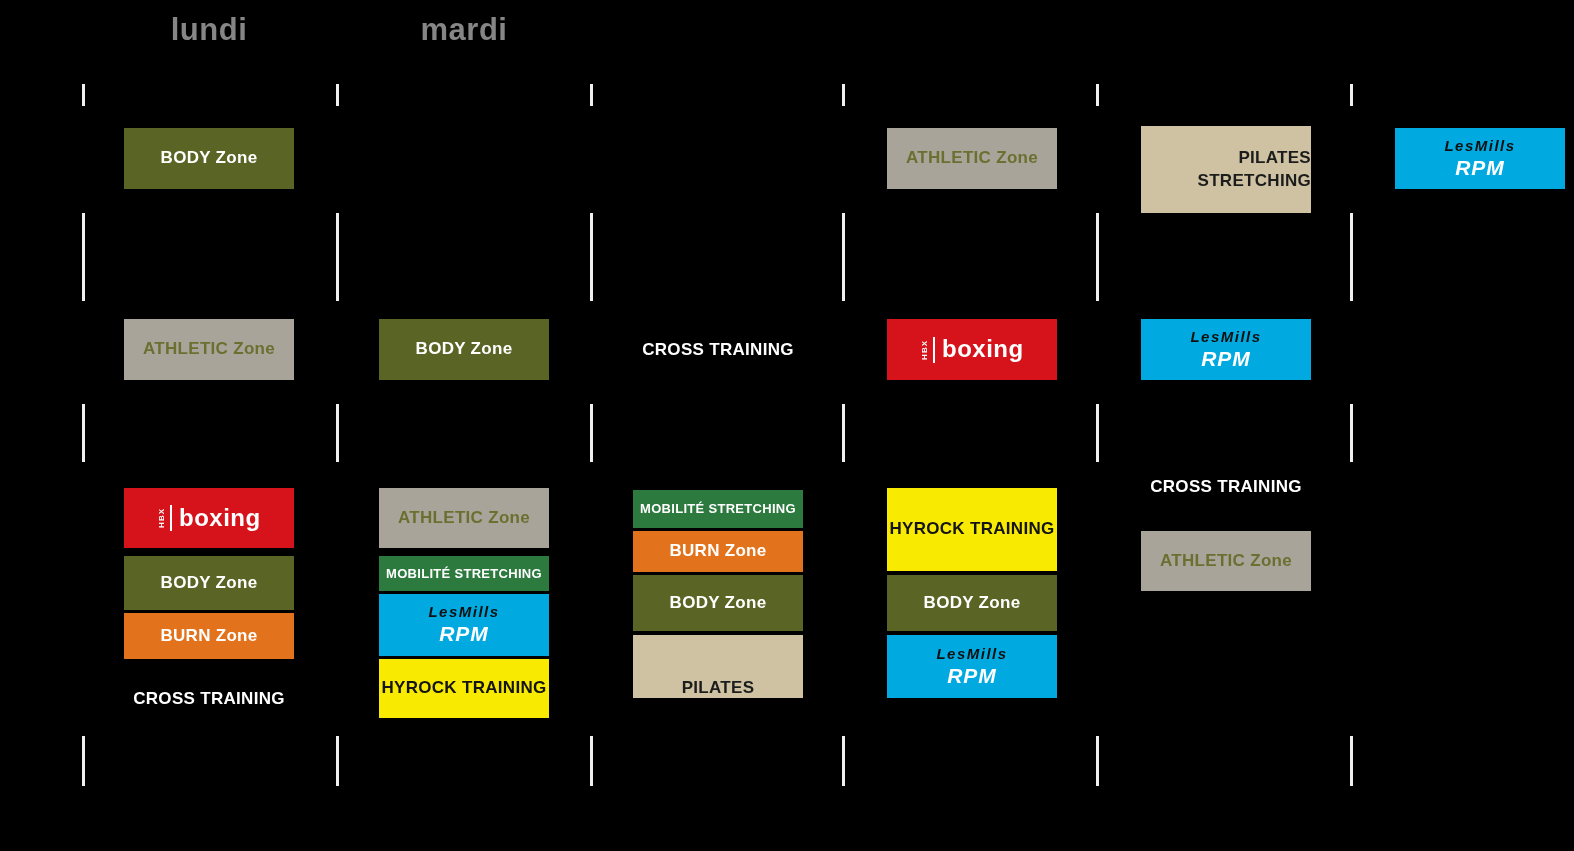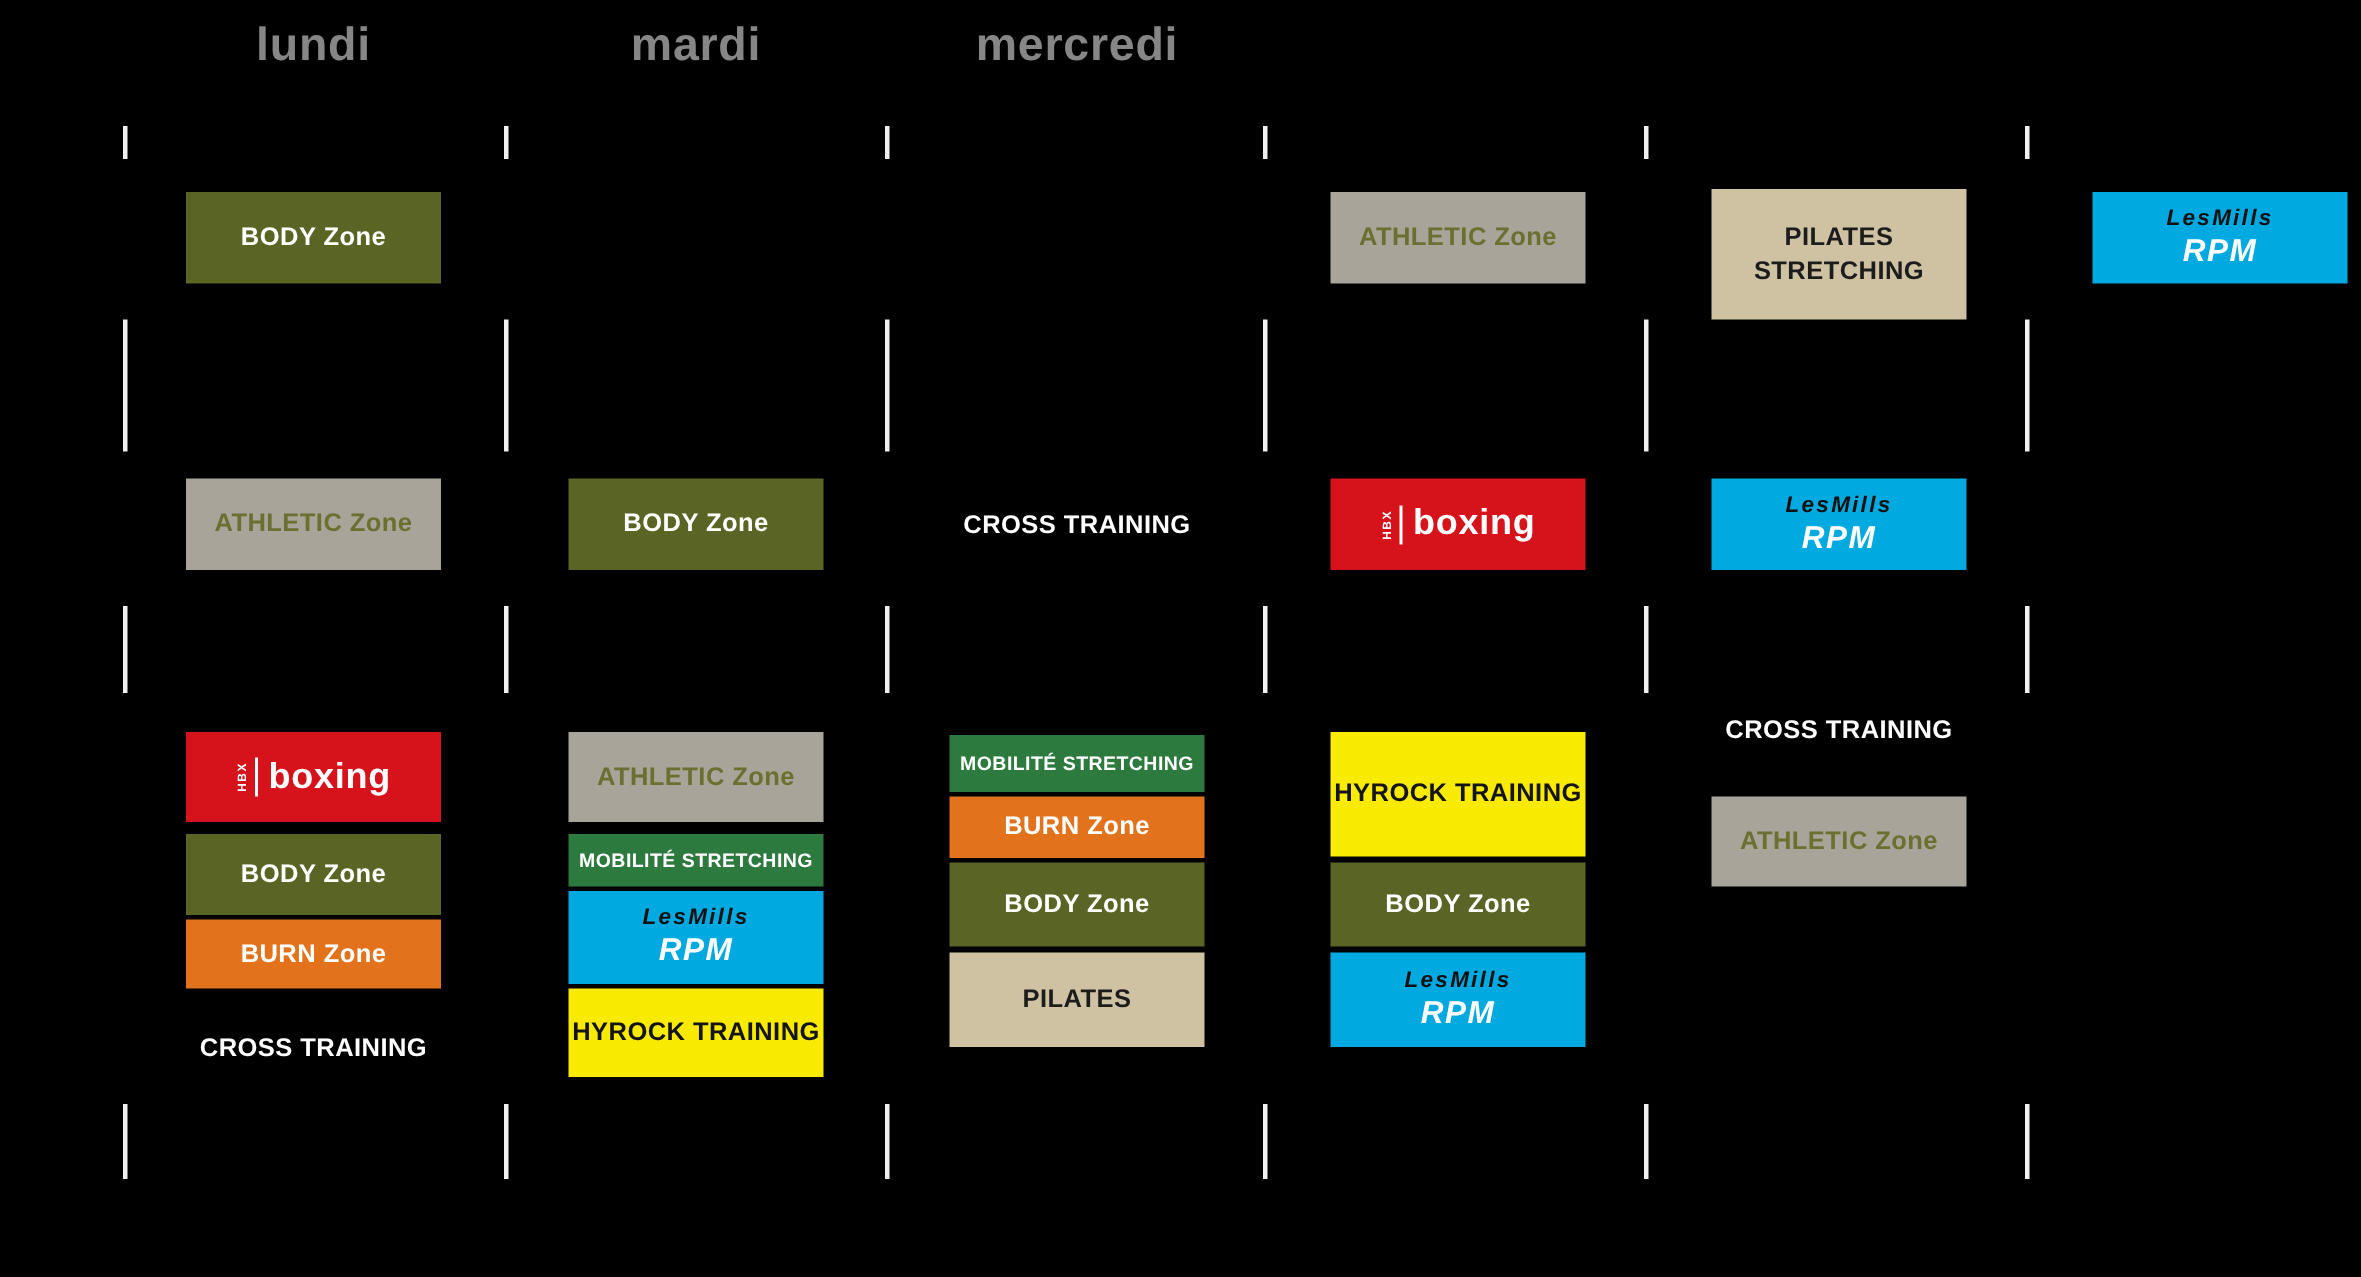--- a/index.html
+++ b/index.html
@@ -41,21 +41,21 @@
     font-weight: 700;
     font-size: 17px;
     letter-spacing: 0.3px;
     line-height: 1.2;
   }
   .body-zone { background: var(--olive, #5a6424); color: #fff; text-align: center; }
   .athletic-zone { background: var(--athletic-bg, #a8a49a); color: var(--athletic-text, #6b7030); }
   .burn-zone { background: var(--burn-orange, #e2731c); color: #fff; }
   .hyrock-training { background: var(--hyrock-yellow, #f8ea00); color: #141414; font-weight: 800; }
   .mobilite-stretching { background: var(--mobilite-green, #2d7a3f); color: #fff; font-size: 13px; }
-  .pilates, .pilates-stretching { background: var(--pilates-tan, #cec2a2); color: #1c1c1c; font-weight: 800; }
+  .pilates, .pilates-stretching { background: var(--pilates-tan, #cec2a2); color: #1c1c1c; font-weight: 800; align-items: flex-end; }
   .pilates-stretching { flex-direction: column; line-height: 1.35; }
   .cross-training { background: transparent; color: var(--cross-white, #fff); font-weight: 800; }
 
   .hbx-boxing { background: var(--boxing-red, #d6131b); color: #fff; }
   .hbx-mark {
     writing-mode: vertical-rl;
     transform: rotate(180deg);
     font-size: 8px;
     font-weight: 700;
     letter-spacing: 1px;
@@ -91,21 +91,20 @@
     letter-spacing: 1px;
   }
 </style>
 </head>
 <body>
 
 <div class="board">
 
   <div class="day-header" style="left:84px">lundi</div>
   <div class="day-header" style="left:339px">mardi</div>
-  <div class="day-header" style="left:593px">mercredi</div>
 
   <div class="vline" style="left:42px;top:84px;height:22px"></div>
   <div class="vline" style="left:42px;top:213px;height:88px"></div>
   <div class="vline" style="left:42px;top:404px;height:58px"></div>
   <div class="vline" style="left:42px;top:736px;height:50px"></div>
 
   <div class="vline" style="left:296px;top:84px;height:22px"></div>
   <div class="vline" style="left:296px;top:213px;height:88px"></div>
   <div class="vline" style="left:296px;top:404px;height:58px"></div>
   <div class="vline" style="left:296px;top:736px;height:50px"></div>

